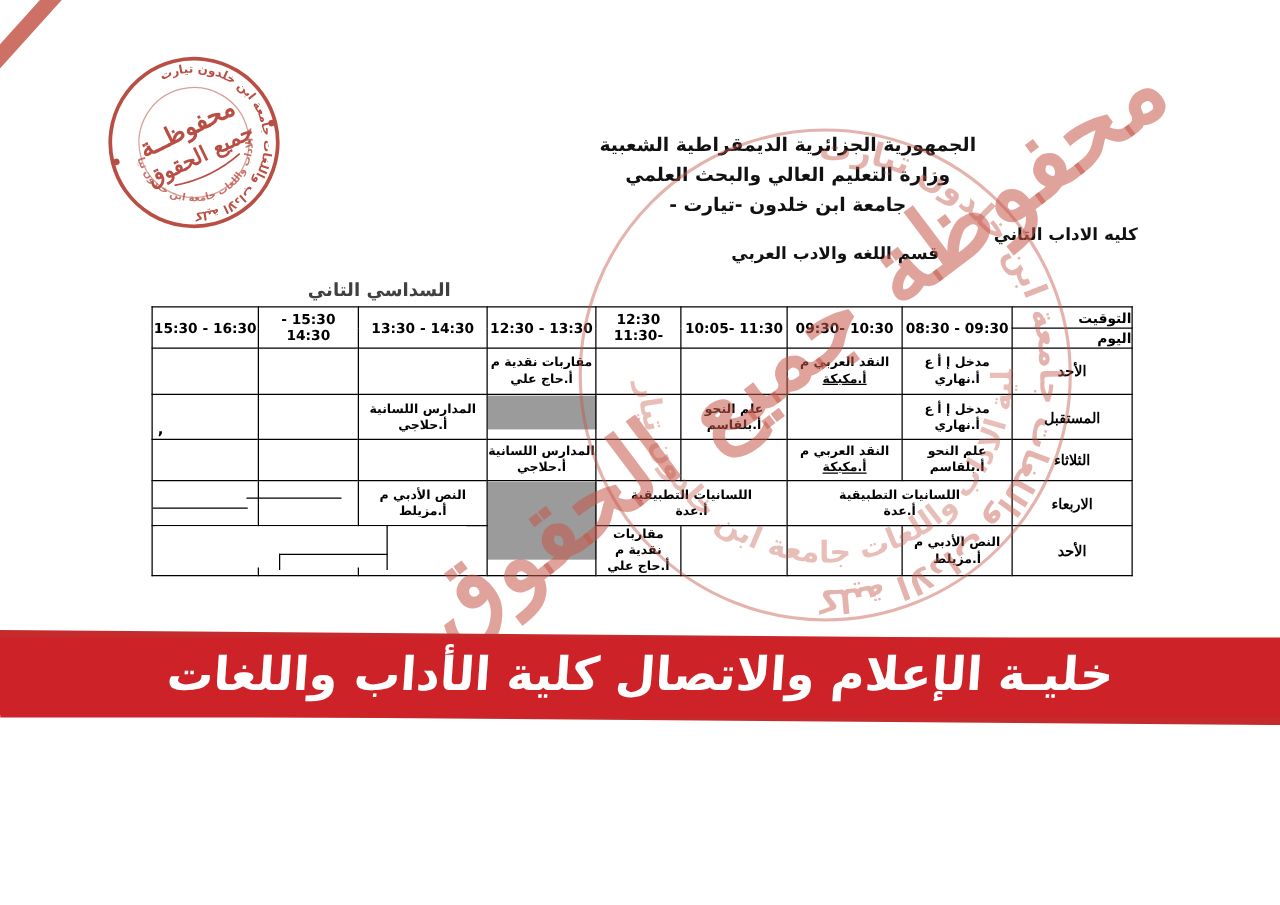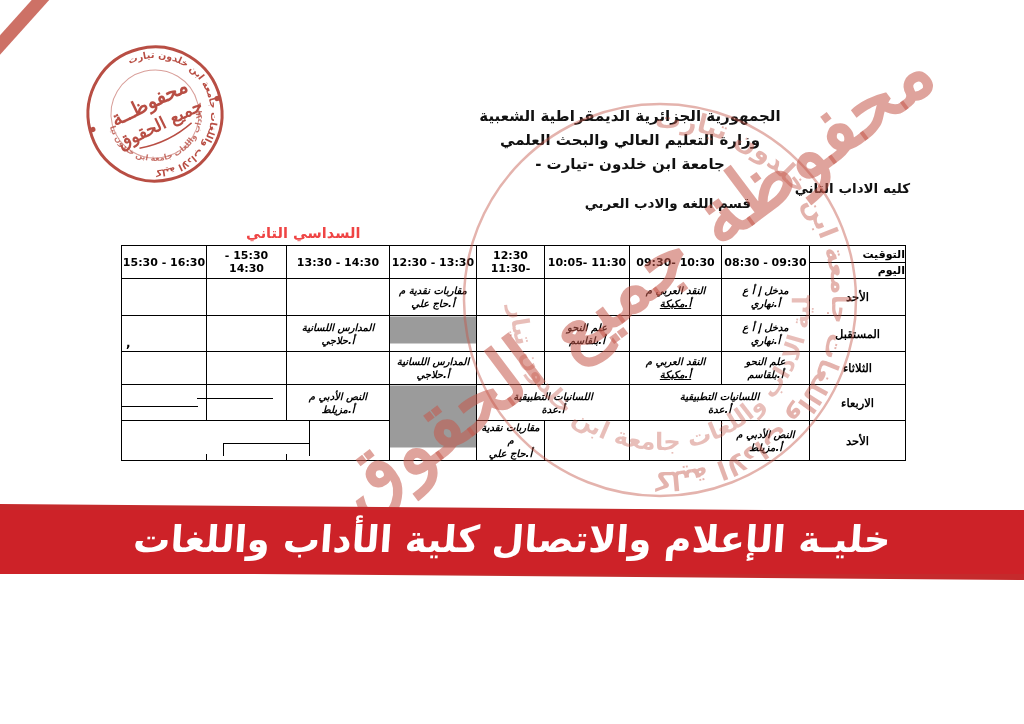--- a/index.html
+++ b/index.html
@@ -6,30 +6,30 @@
   .page{position:relative;width:1024px;height:724px;background:#ffffff;overflow:hidden;
         font-family:"DejaVu Sans",sans-serif;direction:rtl;}
   .abs{position:absolute;}
 
   
   .hdr{left:400px;top:104px;width:460px;text-align:center;font-weight:bold;
        font-size:15px;line-height:24px;color:#111;}
   .faculty{right:114px;top:180px;font-size:13.5px;font-weight:bold;color:#111;}
   .dept{left:528px;top:195px;width:280px;text-align:center;font-size:13.5px;font-weight:bold;color:#111;}
   .info{right:8px;top:209px;font-size:13.5px;font-weight:bold;color:#111;word-spacing:3px;white-space:nowrap;}
-  .semester{left:246px;top:225px;font-size:14.5px;font-weight:bold;color:#ef4444;}
+  .semester{left:246px;top:225px;font-size:14.5px;font-weight:bold;color:#404040;}
 
   
   .tblwrap{left:122px;top:245px;width:784px;}
   table{border-collapse:collapse;table-layout:fixed;width:784px;direction:rtl;}
   td{border:1px solid #000;padding:0;text-align:center;vertical-align:middle;color:#000;}
   .time{font-size:11px;font-weight:bold;}
   .corner{font-size:11px;font-weight:bold;text-align:right;}
   .day{font-size:11.5px;font-weight:bold;font-family:Liberation Serif, serif;}
-  .lesson{font-size:10px;font-weight:bold;line-height:13px;font-style:italic;}
+  .lesson{font-size:10px;font-weight:bold;line-height:13px;}
   .lesson .u{text-decoration:underline;}
   .gray-mon{background:linear-gradient(to bottom,#9b9b9b 0 78%,#ffffff 78%);}
   .gray-tall{background:linear-gradient(to bottom,#9b9b9b 0 83%,#ffffff 83%);}
   .comma-cell{vertical-align:bottom;text-align:left;font-size:12px;font-weight:bold;padding:0 0 1px 4px;}
 
   
   .erase{left:124px;top:421px;width:249px;height:33px;background:#fff;}
   .ln{background:#000;}
   .ln1{left:197px;top:398px;width:76px;height:1px;}
   .ln2{left:122px;top:406px;width:76px;height:1px;}

